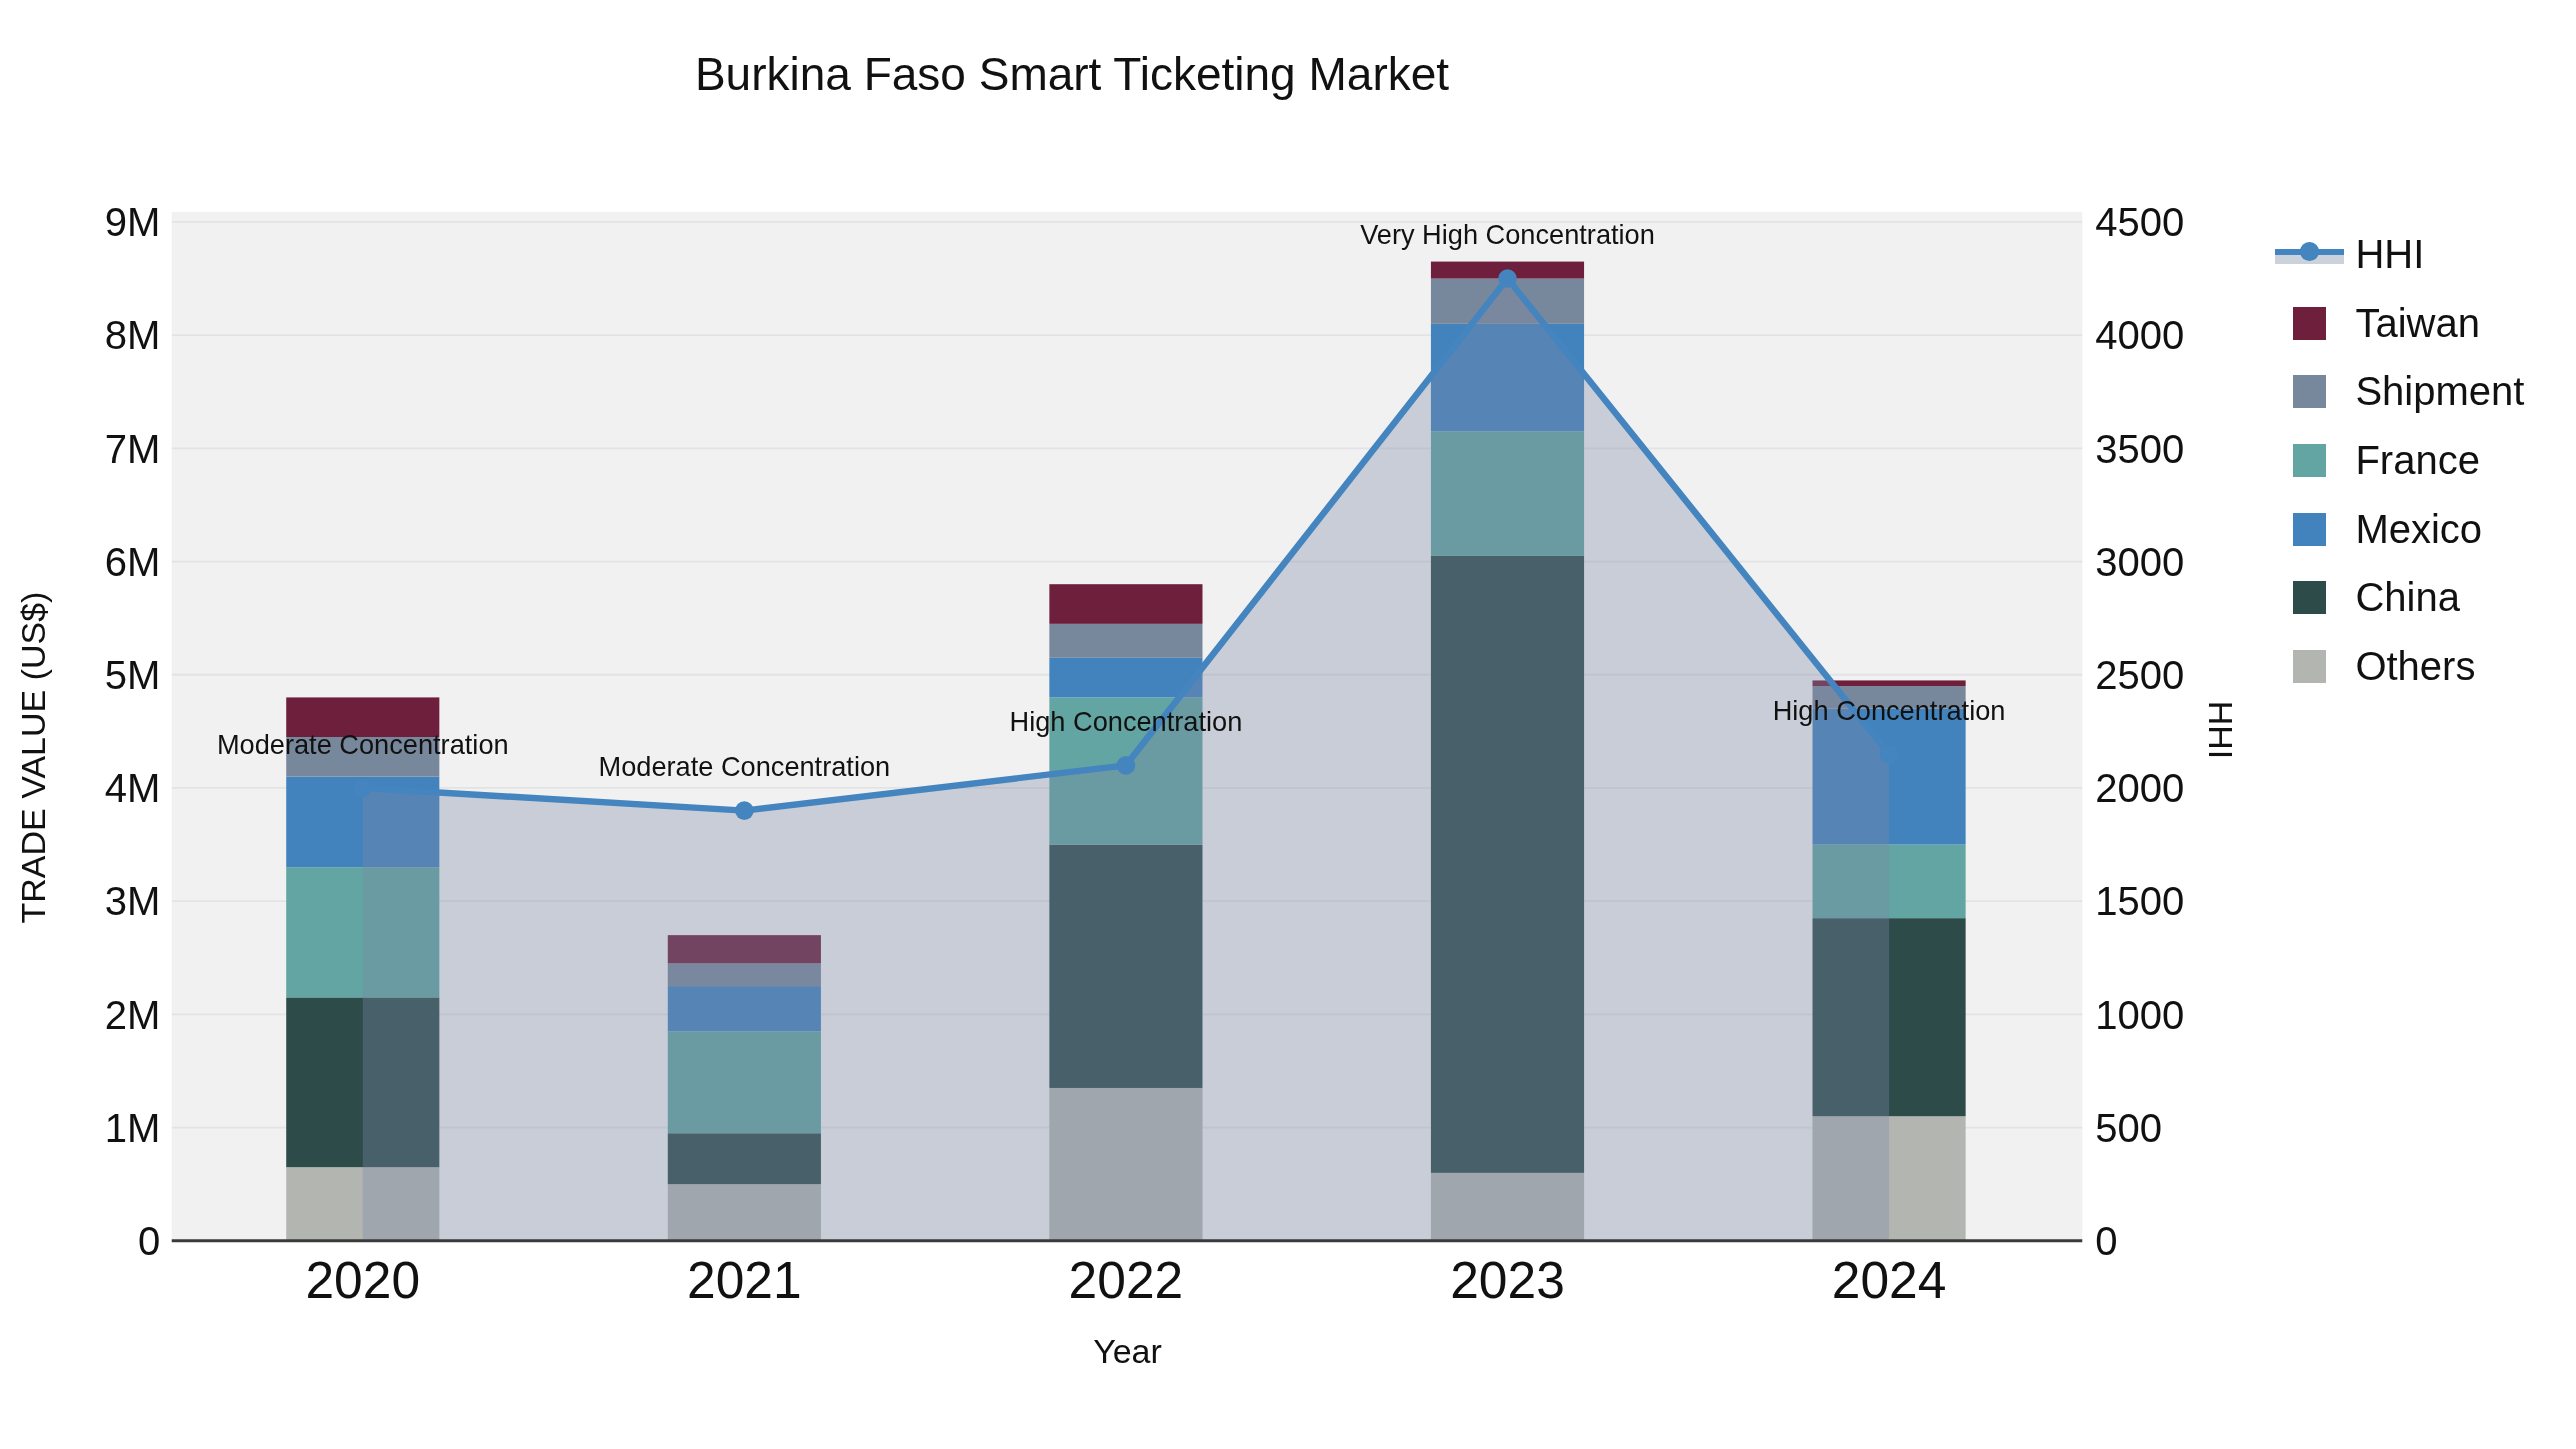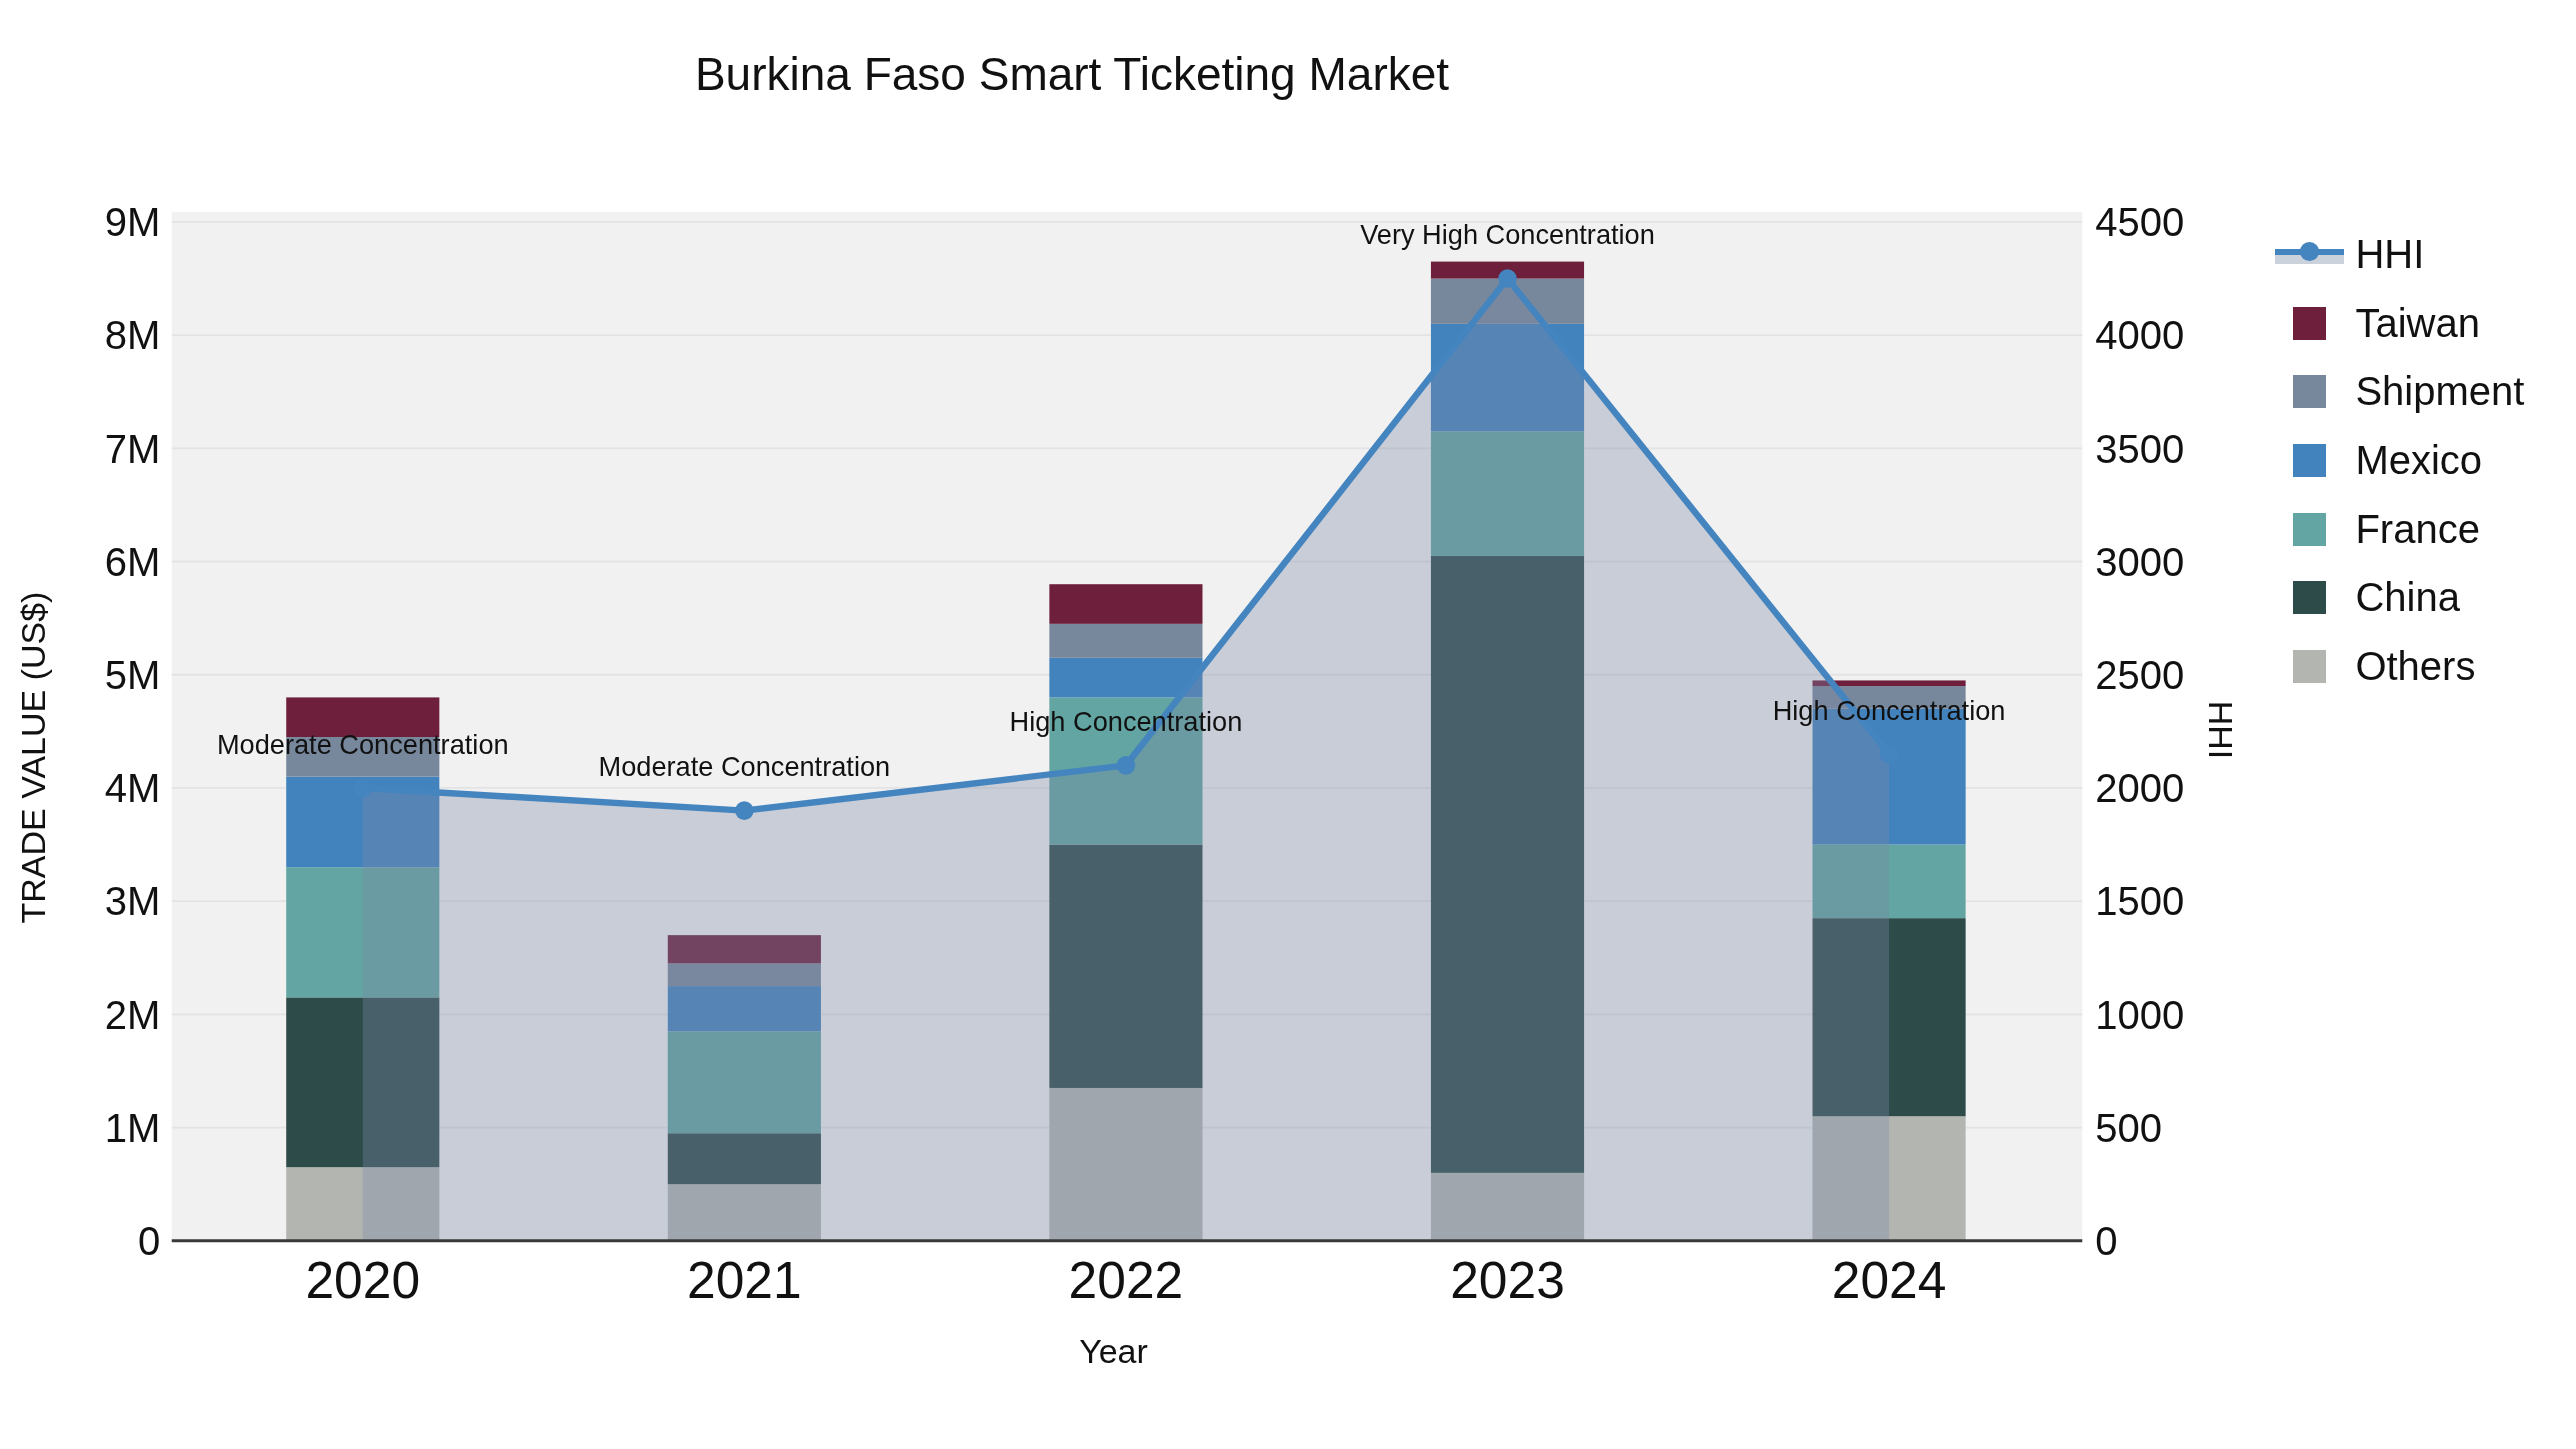--- a/index.html
+++ b/index.html
@@ -21,21 +21,21 @@
     position:absolute;left:-272px;top:736px;width:615px;height:43px;
     transform:rotate(-90deg);
     text-align:center;font-size:34px;color:#111111;
   }
   .axis-title-right{
     position:absolute;left:2111px;top:708px;width:215px;height:43px;
     transform:rotate(90deg);transform-origin:107px 21.5px;
     text-align:center;font-size:34px;color:#111111;
   }
   .axis-title-x{
-    position:absolute;left:158px;top:1332px;width:1911px;
+    position:absolute;left:172px;top:1332px;width:1911px;
     text-align:center;font-size:34px;color:#111111;
   }
   #legend{
     position:absolute;left:2275px;top:228px;width:301px;
     display:flex;flex-direction:column;gap:15.7px;
   }
   .legend-item{display:flex;align-items:center;height:53px;}
   .legend-swatch-wrap{width:69px;display:flex;align-items:center;justify-content:center;flex:0 0 69px;}
   .legend-patch{width:33px;height:33px;}
   .legend-hhi{position:relative;width:69px;height:29px;}
@@ -155,29 +155,29 @@
         <span class="legend-label">Taiwan</span>
       </div>
       <div class="legend-item">
         <span class="legend-swatch-wrap">
           <span class="legend-patch" style="background: rgb(120, 136, 156);"></span>
         </span>
         <span class="legend-label">Shipment</span>
       </div>
       <div class="legend-item">
         <span class="legend-swatch-wrap">
+          <span class="legend-patch" style="background: rgb(98, 165, 162);"></span>
+        </span>
+        <span class="legend-label">France</span>
+      </div>
+      <div class="legend-item">
+        <span class="legend-swatch-wrap">
           <span class="legend-patch" style="background: rgb(66, 131, 189);"></span>
         </span>
         <span class="legend-label">Mexico</span>
-      </div>
-      <div class="legend-item">
-        <span class="legend-swatch-wrap">
-          <span class="legend-patch" style="background: rgb(98, 165, 162);"></span>
-        </span>
-        <span class="legend-label">France</span>
       </div>
       <div class="legend-item">
         <span class="legend-swatch-wrap">
           <span class="legend-patch" style="background: rgb(45, 75, 73);"></span>
         </span>
         <span class="legend-label">China</span>
       </div>
       <div class="legend-item">
         <span class="legend-swatch-wrap">
           <span class="legend-patch" style="background: rgb(179, 181, 177);"></span>

